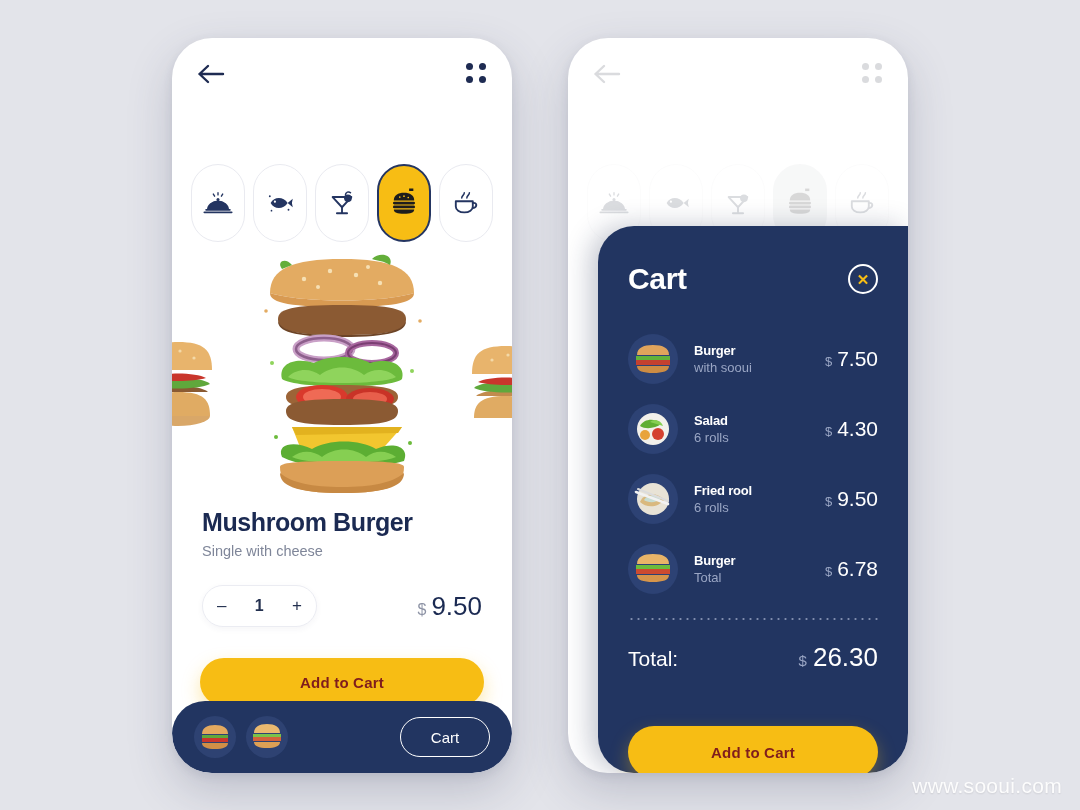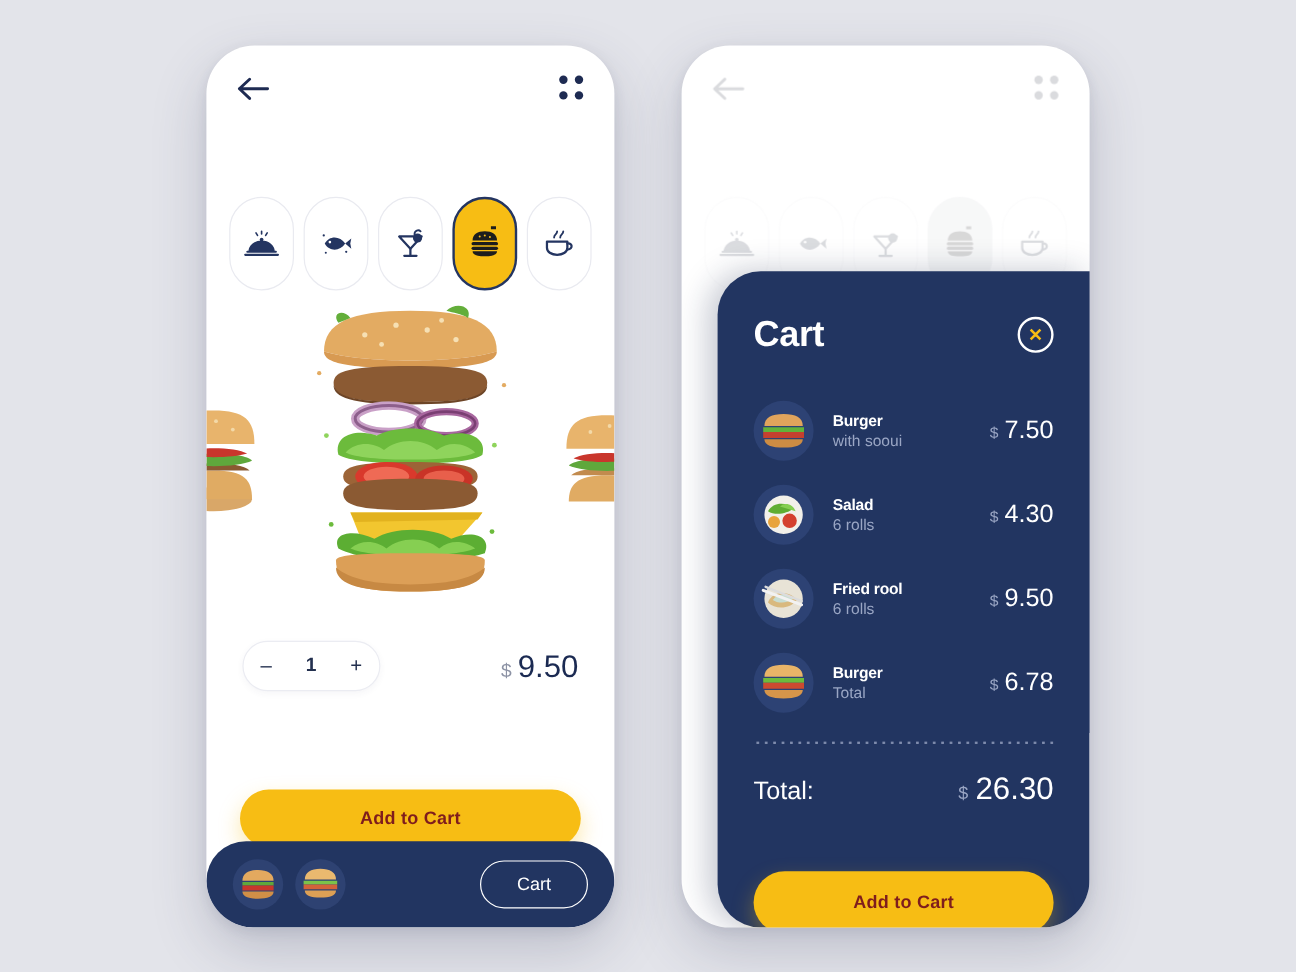--- a/index.html
+++ b/index.html
@@ -315,20 +315,22 @@
         <path d="M6 100 C12 92 64 92 70 100 C58 106 18 106 6 100 Z" fill="#5fa83c"></path>
         <path d="M10 94 C20 88 56 88 66 94 C54 98 22 98 10 94 Z" fill="#c9362c"></path>
         <path d="M4 86 C4 66 12 58 38 58 C64 58 72 66 72 86 Z" fill="#e8b46c"></path>
         <circle cx="24" cy="72" r="1.6" fill="#f3d9a8"></circle>
         <circle cx="40" cy="67" r="1.6" fill="#f3d9a8"></circle>
         <circle cx="54" cy="74" r="1.6" fill="#f3d9a8"></circle>
       </svg>
     </div>
 
     <div class="product-info">
+      <div class="product-title">Mushroom Burger</div>
+      <div class="product-sub">Single with cheese</div>
 
       <div class="price-row">
         <div class="stepper">
           <span>–</span>
           <span class="qty">1</span>
           <span>+</span>
         </div>
         <div class="price">
           <span class="cur">$</span>
           <span class="amt">9.50</span>
@@ -510,13 +512,14 @@
         <div class="total-val">
           <span class="cur">$</span>
           <span class="amt">26.30</span>
         </div>
       </div>
 
       <button class="btn-primary" id="cart-add-to-cart">Add to Cart</button>
     </div>
   </div>
 
+  <div class="watermark">www.sooui.com</div>
 </div>
 
 </body></html>

